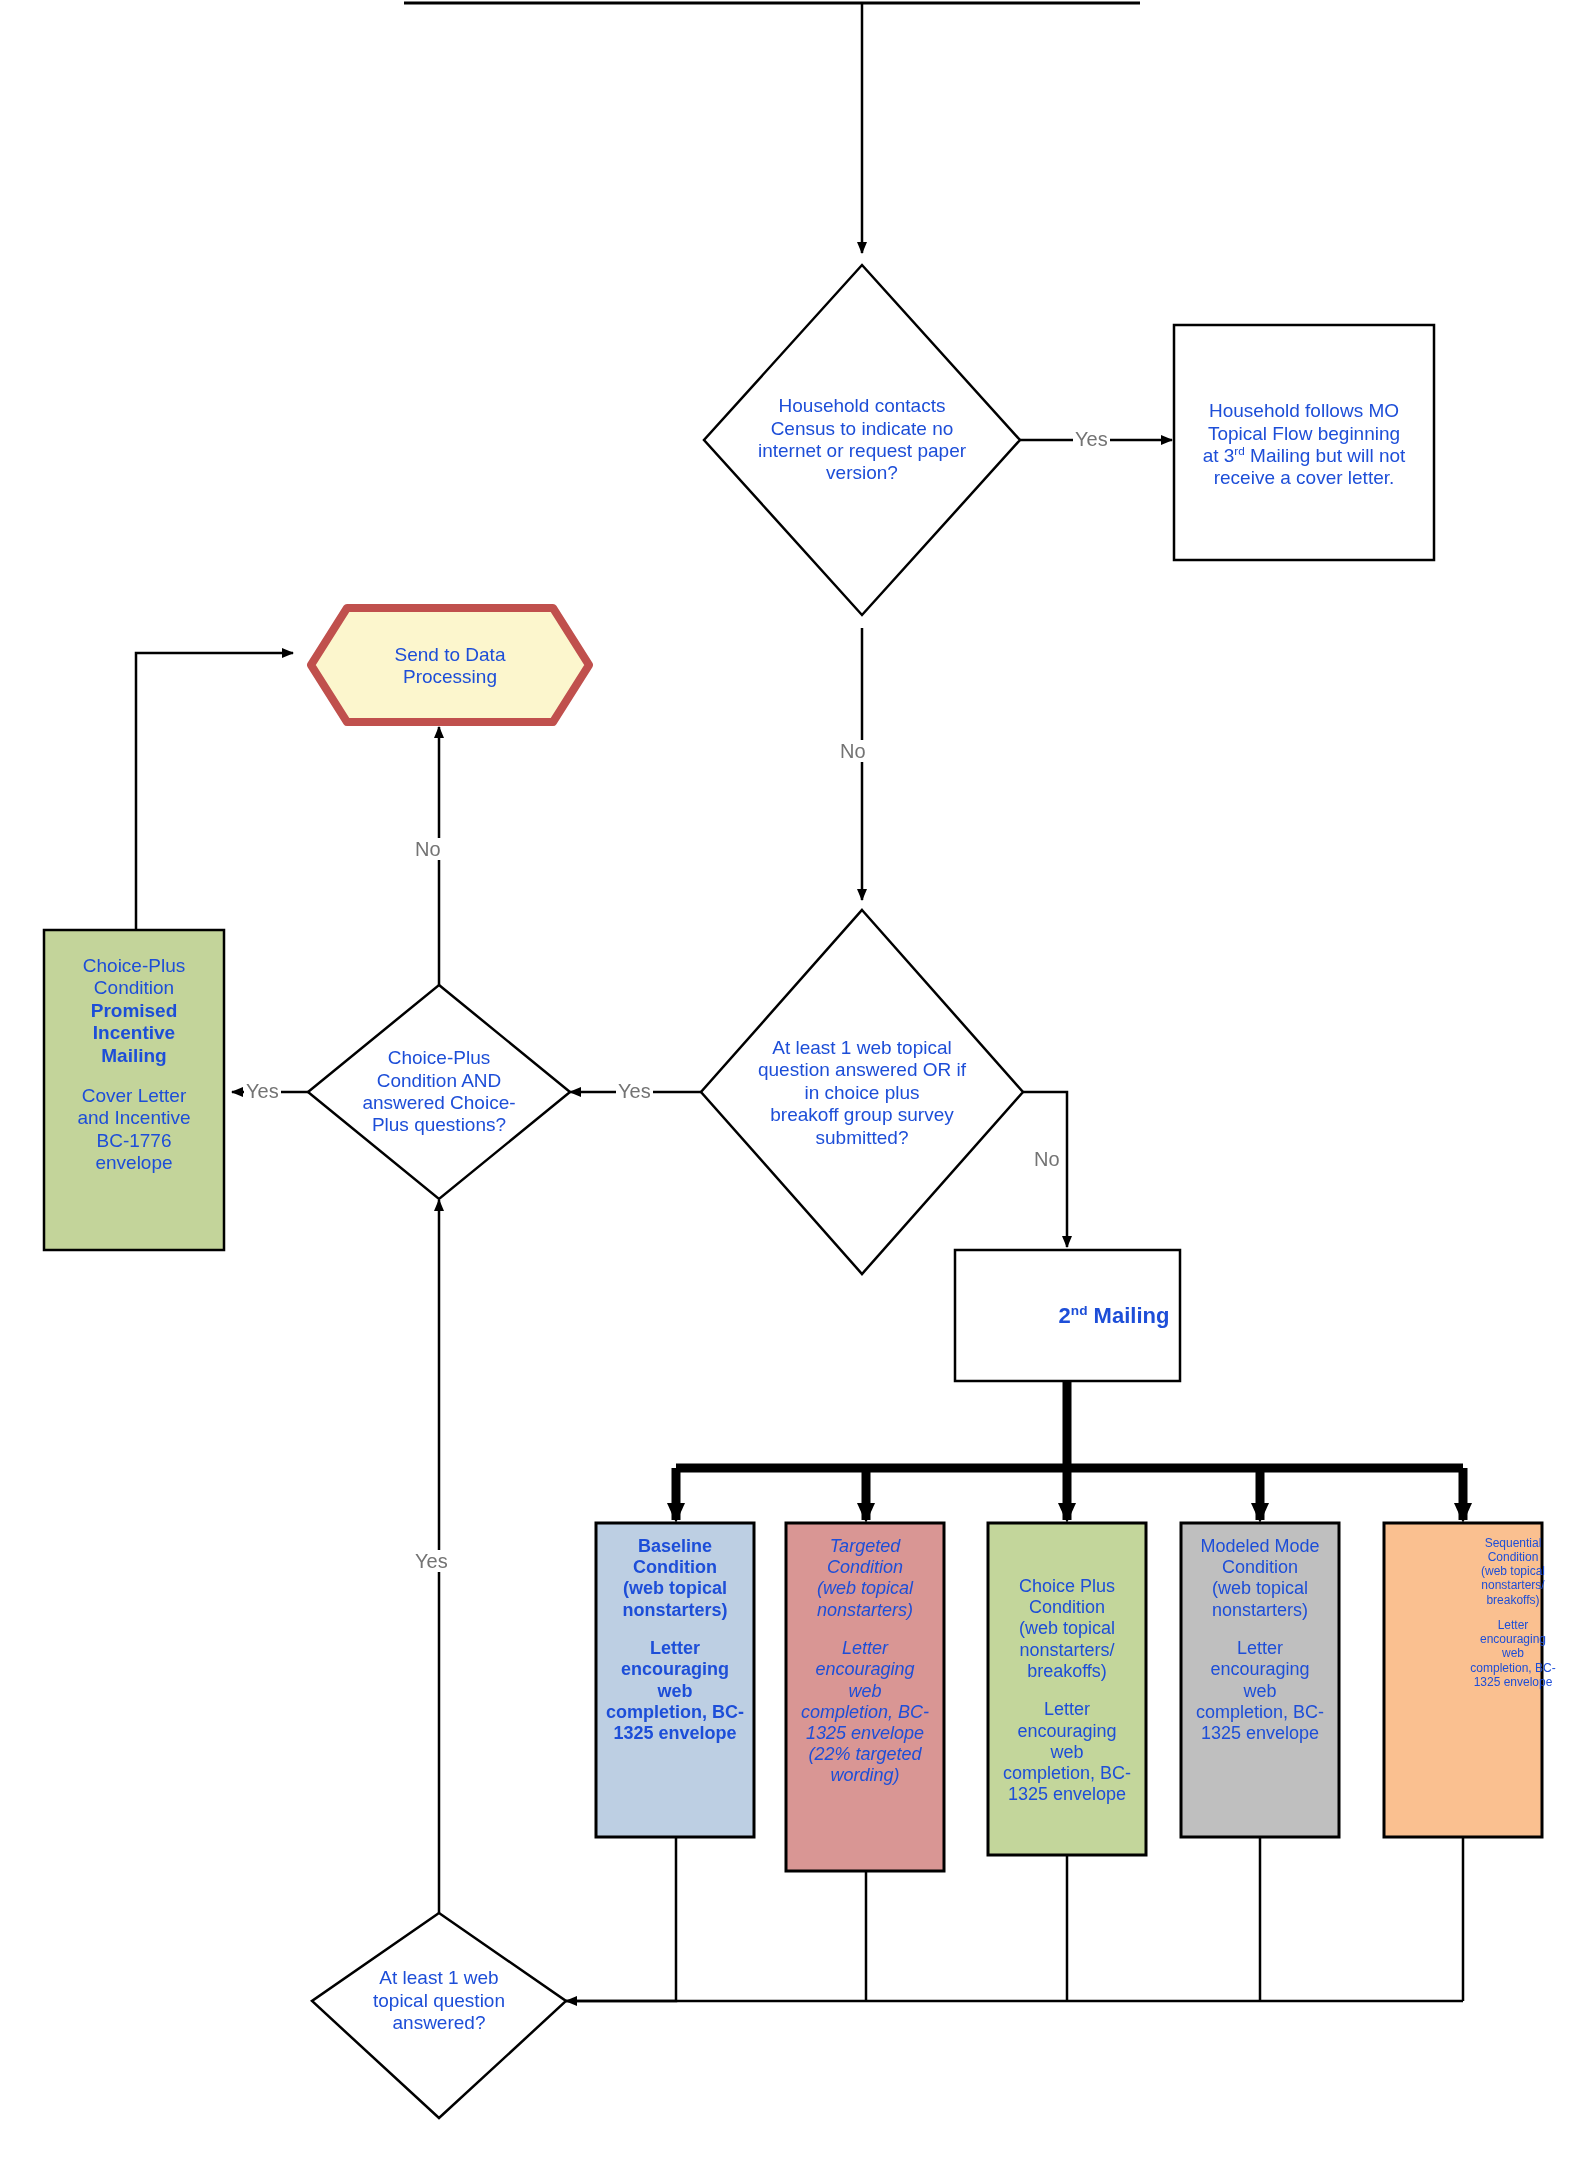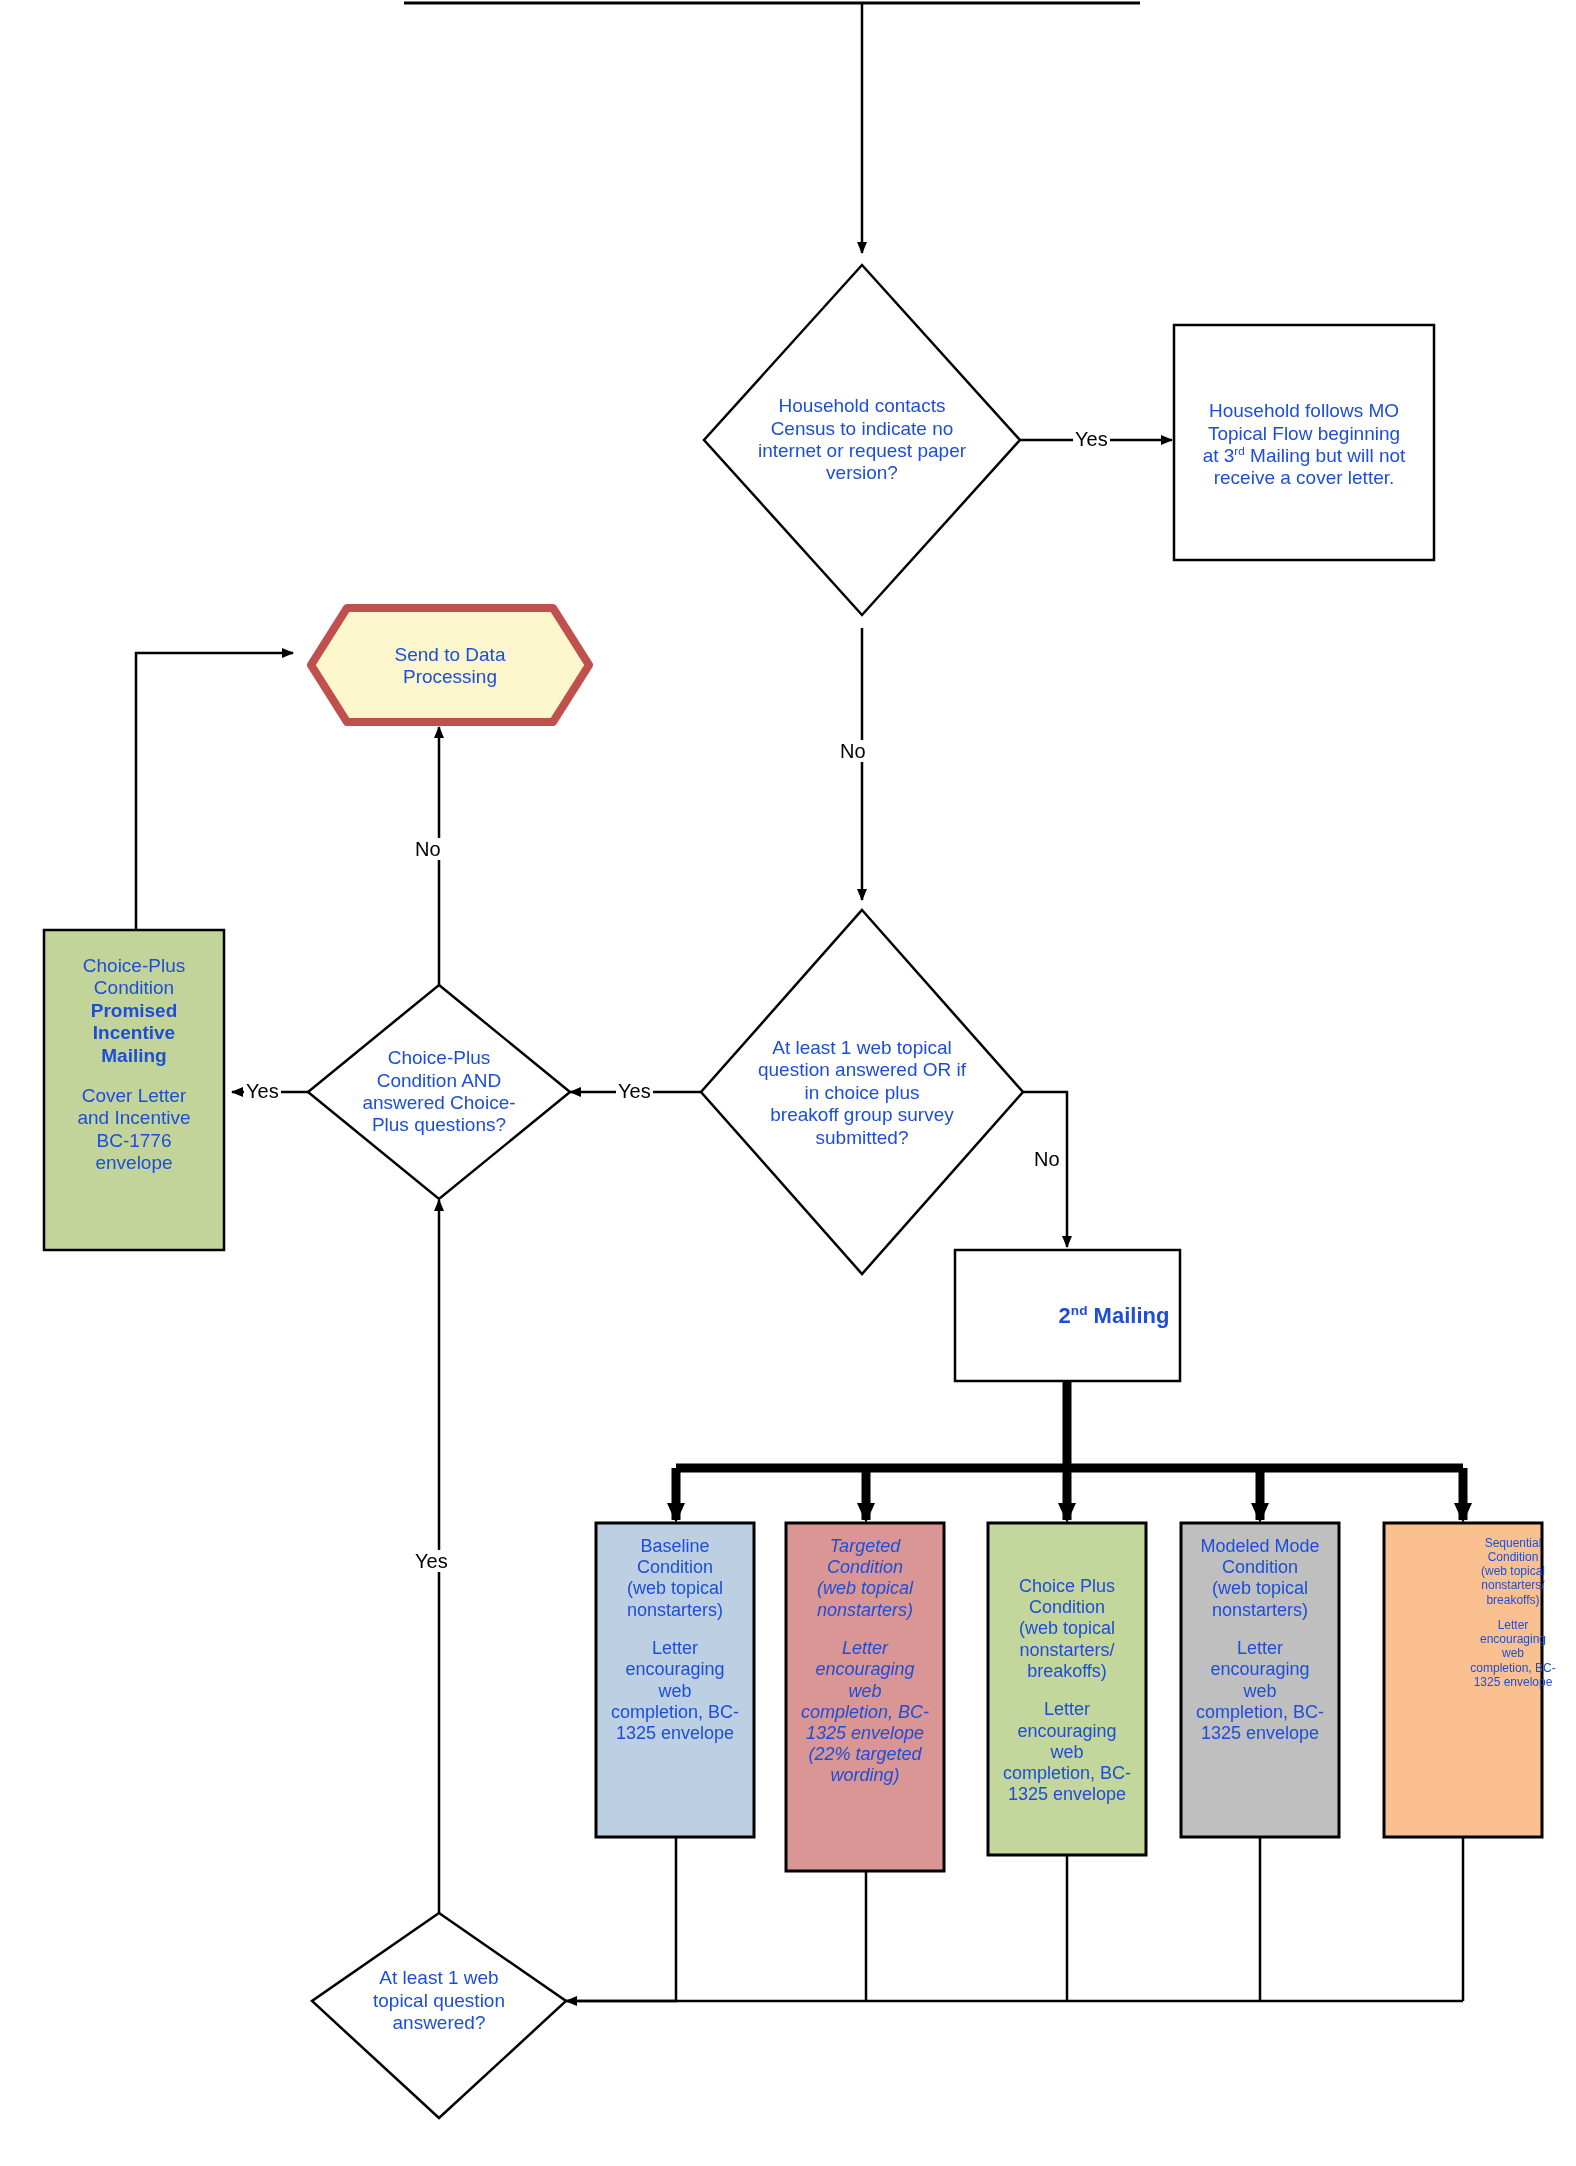--- a/index.html
+++ b/index.html
@@ -31,21 +31,21 @@
     align-items: center;
     justify-content: center;
     text-align: center;
     color: #1d4ed8;
     line-height: 1.18;
     white-space: pre-line;
     pointer-events: none;
   }
   .edge-label {
     position: absolute;
-    color: #000000;
+    color: #737373;
     font-size: 20px;
     background: #ffffff;
     padding: 0 2px;
     line-height: 1.1;
     white-space: nowrap;
   }
   .bold-run { font-weight: bold; }
   .spacer { display:block; height: 0.95em; }
   sup { font-size: 0.62em; vertical-align: super; line-height: 0; }
 </style>
@@ -158,21 +158,21 @@
   <div class="node-text" style="left:714px; top:1018px; width:296px; height:150px; font-size:19px;">At least 1 web topical
 question answered OR if
 in choice plus
 breakoff group survey
 submitted?</div>
 
   <div class="node-text" style="left:958px; top:1288px; width:218px; height:56px; font-size:22px; font-weight:bold;margin-left:47px;">
     <span><span>2</span><sup>nd</sup><span> Mailing</span></span>
   </div>
 
-  <div class="node-text" style="left:598px; top:1536px; width:154px; height:288px; font-size:18px; justify-content:flex-start;">
+  <div class="node-text" style="left:598px; top:1536px; width:154px; height:288px; font-size:18px; justify-content:flex-start;font-weight:bold;">
     <span>Baseline
 Condition
 (web topical
 nonstarters)</span>
     <span class="spacer"></span>
     <span>Letter
 encouraging
 web
 completion, BC-
 1325 envelope</span>

